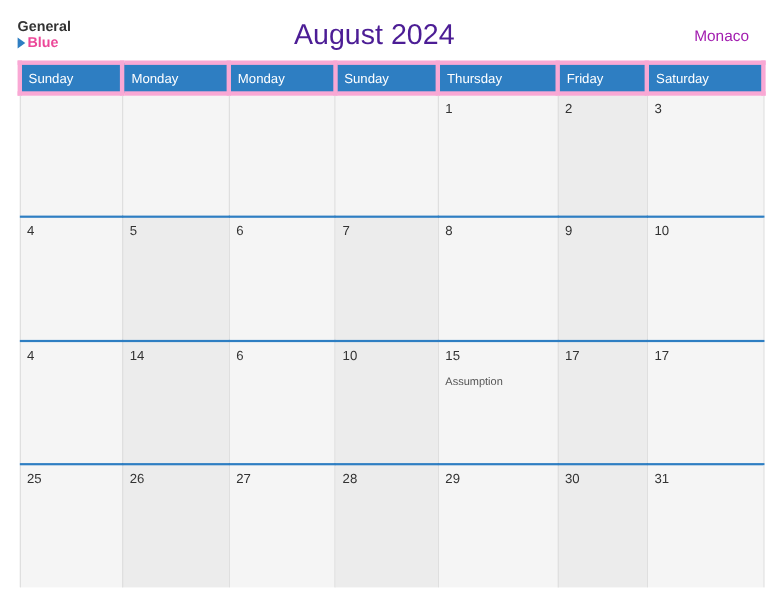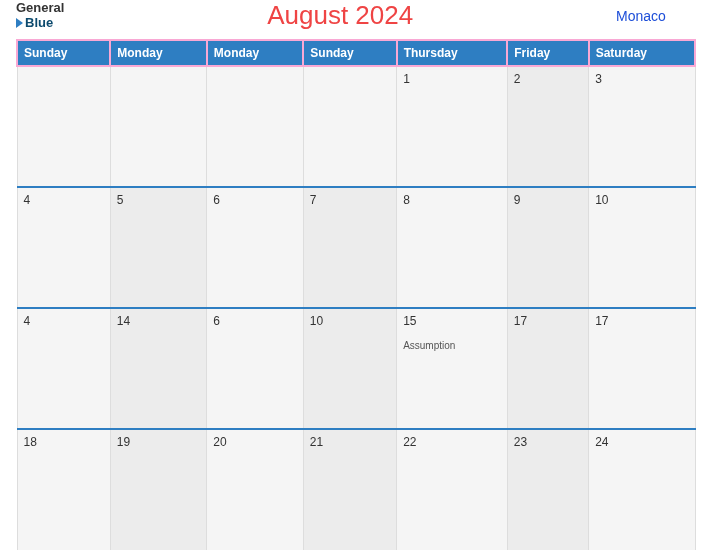--- a/index.html
+++ b/index.html
@@ -6,21 +6,21 @@
     body {
       width: 712px;
       height: 550px;
       background: #fff;
       font-family: Arial, sans-serif;
       overflow: hidden;
     }
     .page {
       width: 712px;
       height: 550px;
-      padding: 0 16px;
+      padding: 16px 16px;
       display: flex;
       flex-direction: column;
     }
     
     .header {
       display: flex;
       align-items: center;
       justify-content: space-between;
       margin-bottom: 8px;
     }
@@ -30,60 +30,60 @@
       line-height: 1.1;
     }
     .logo-general {
       font-size: 13px;
       font-weight: bold;
       color: #333;
     }
     .logo-blue {
       font-size: 13px;
       font-weight: bold;
-      color: #0c4a6e;
+      color: #ec4899;
       display: flex;
       align-items: center;
       gap: 2px;
     }
     .logo-triangle {
       width: 0;
       height: 0;
       border-left: 7px solid #2e7ec2;
       border-top: 5px solid transparent;
       border-bottom: 5px solid transparent;
       display: inline-block;
     }
     .calendar-title {
       font-size: 26px;
       font-weight: normal;
-      color: #ef4444;
+      color: #4c1d95;
       text-align: center;
       flex: 1;
     }
     .country-label {
       font-size: 14px;
-      color: #1d4ed8;
-      text-align: left;
+      color: #a21caf;
+      text-align: center;
       min-width: 80px;
     }
     
     .calendar {
       width: 100%;
       border-collapse: collapse;
       flex: 1;
     }
     .calendar thead tr th {
       background: #2e7ec2;
       color: #fff;
       font-size: 12px;
-      font-weight: bold;
+      font-weight: normal;
       padding: 5px 6px;
       text-align: left;
-      border: 2px solid #f9a8d4;
+      border: 4px solid #f9a8d4;
     }
     .calendar tbody tr {
       border-top: 2px solid #2e7ec2;
     }
     .calendar tbody tr td {
       vertical-align: top;
       padding: 5px 6px;
       font-size: 12px;
       color: #333;
       background: #f5f5f5;
@@ -194,36 +194,36 @@
           </td>
           <td>
             <div class="day-number">17</div>
           </td>
           <td>
             <div class="day-number">17</div>
           </td>
         </tr>
         <tr>
           <td>
-            <div class="day-number">18</div>
-          </td>
-          <td>
-            <div class="day-number">19</div>
-          </td>
-          <td>
-            <div class="day-number">20</div>
-          </td>
-          <td>
-            <div class="day-number">21</div>
-          </td>
-          <td>
-            <div class="day-number">22</div>
-          </td>
-          <td>
-            <div class="day-number">23</div>
-          </td>
-          <td>
-            <div class="day-number">24</div>
+            <div class="day-number">25</div>
+          </td>
+          <td>
+            <div class="day-number">26</div>
+          </td>
+          <td>
+            <div class="day-number">27</div>
+          </td>
+          <td>
+            <div class="day-number">28</div>
+          </td>
+          <td>
+            <div class="day-number">29</div>
+          </td>
+          <td>
+            <div class="day-number">30</div>
+          </td>
+          <td>
+            <div class="day-number">31</div>
           </td>
         </tr>
       </tbody>
   </table>
 </div>
 
 </body></html>

